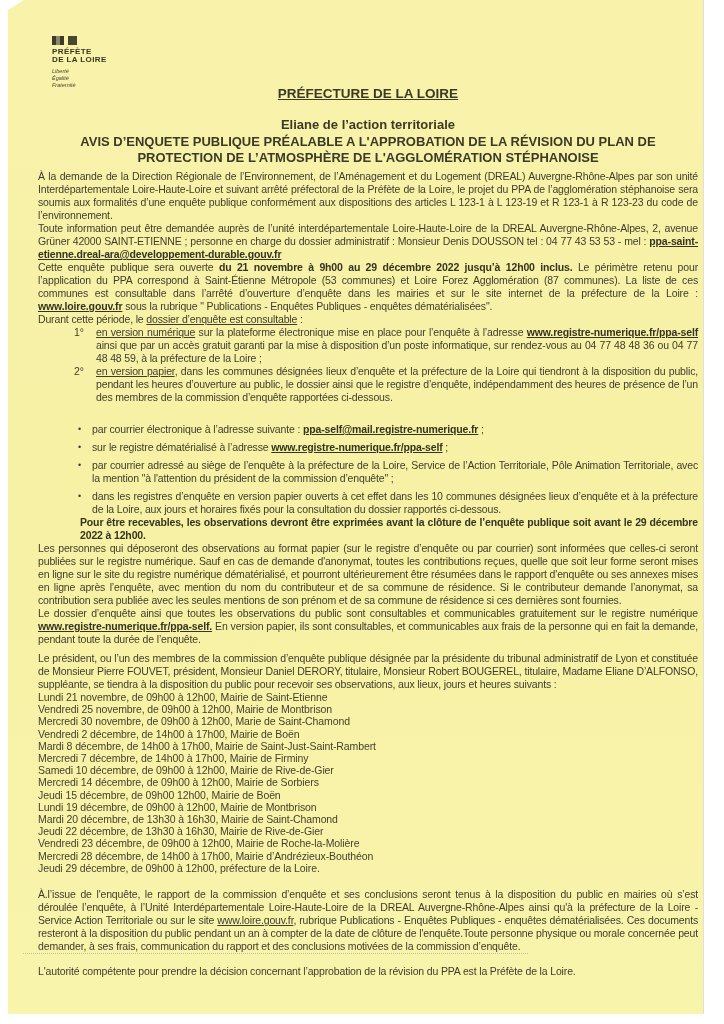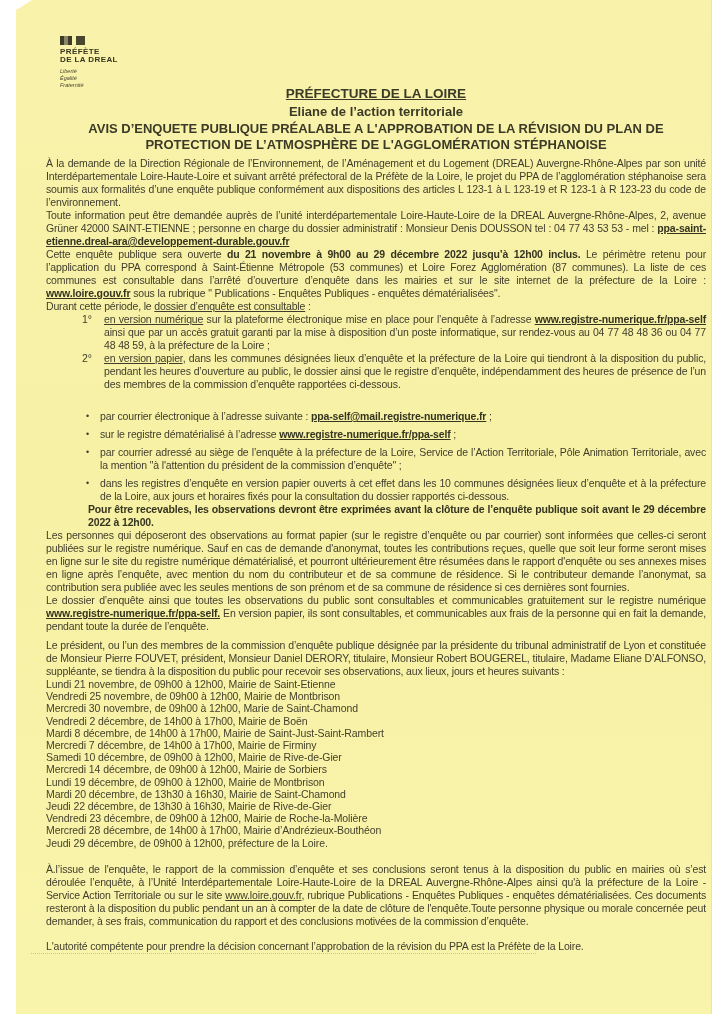--- a/index.html
+++ b/index.html
@@ -3,21 +3,21 @@
 <meta charset="utf-8">
 <style>
   html,body{margin:0;padding:0;}
   body{
     width:724px;height:1024px;
     background:#ffffff;
     font-family:"Liberation Sans","DejaVu Sans",sans-serif;
     position:relative;overflow:hidden;
   }
   .sheet{
-    position:absolute;left:16px;top:0;
+    position:absolute;left:8px;top:0;
     width:696px;height:1014px;
     background:linear-gradient(180deg,#f8f2ab 0%,#f7f1a5 55%,#f9f4ac 100%);
     border-right:1px solid #e3e0d2;
     box-sizing:border-box;
     color:#403d2b;
   }
   .corner-cut{
     position:absolute;top:0;left:0;width:0;height:0;
     border-top:10px solid #ffffff;border-right:16px solid transparent;
   }
@@ -25,21 +25,21 @@
   .logo{position:absolute;top:36px;left:44px;line-height:1;}
   .flag{display:flex;gap:4px;margin-bottom:3px;}
   .flag .f1{width:12px;height:9px;
     background:linear-gradient(90deg,#3e3c28 0 34%,#8a8668 34% 66%,#3e3c28 66% 100%);}
   .flag .f2{width:9px;height:9px;background:#4a472f;}
   .logo-name{font-weight:bold;font-size:8px;letter-spacing:.4px;color:#38361f;}
   .logo-motto{font-style:italic;font-size:5.5px;color:#4a472f;margin-top:4px;line-height:7px;}
   
   .content{padding:86px 5px 0 30px;}
   .titles{text-align:center;color:#3b3a26;}
-  .t1{font-size:13.5px;font-weight:bold;text-decoration:underline;margin-bottom:3px;}
+  .t1{font-size:13.5px;font-weight:bold;text-decoration:underline;margin-bottom:16px;}
   .t2{font-size:13px;font-weight:bold;margin-bottom:2px;}
   .t3{font-size:13px;font-weight:bold;line-height:16px;max-width:656px;margin:0 auto 4px auto;}
   
   .para{
     font-size:10.5px;line-height:13px;text-align:justify;
     letter-spacing:-0.15px;color:#403d2b;
   }
   .st-b{font-weight:bold;color:#35341f;}
   .st-u{text-decoration:underline;}
   .num-item{display:flex;font-size:10.5px;line-height:13px;letter-spacing:-0.15px;}
@@ -64,21 +64,21 @@
 <body>
 
 <div class="sheet">
 
   <div class="logo">
     <div class="flag">
       <span class="f1"></span>
       <span class="f2"></span>
     </div>
     <div class="logo-name">PRÉFÈTE</div>
-    <div class="logo-name">DE LA DREAL</div>
+    <div class="logo-name">DE LA LOIRE</div>
     <div class="logo-motto">
       <div>Liberté</div>
       <div>Égalité</div>
       <div>Fraternité</div>
     </div>
   </div>
 
   <div class="content">
 
     <div class="titles">
@@ -132,20 +132,21 @@
     <div class="schedule">
 
     <div class="sched-line">Lundi 21 novembre, de 09h00 à 12h00, Mairie de Saint-Etienne</div>
         <div class="sched-line">Vendredi 25 novembre, de 09h00 à 12h00, Mairie de Montbrison</div>
         <div class="sched-line">Mercredi 30 novembre, de 09h00 à 12h00, Marie de Saint-Chamond</div>
         <div class="sched-line">Vendredi 2 décembre, de 14h00 à 17h00, Mairie de Boën</div>
         <div class="sched-line">Mardi 8 décembre, de 14h00 à 17h00, Mairie de Saint-Just-Saint-Rambert</div>
         <div class="sched-line">Mercredi 7 décembre, de 14h00 à 17h00, Mairie de Firminy</div>
         <div class="sched-line">Samedi 10 décembre, de 09h00 à 12h00, Mairie de Rive-de-Gier</div>
         <div class="sched-line">Mercredi 14 décembre, de 09h00 à 12h00, Mairie de Sorbiers</div>
+        <div class="sched-line">Jeudi 15 décembre, de 09h00 12h00, Mairie de Boën</div>
         <div class="sched-line">Lundi 19 décembre, de 09h00 à 12h00, Mairie de Montbrison</div>
         <div class="sched-line">Mardi 20 décembre, de 13h30 à 16h30, Mairie de Saint-Chamond</div>
         <div class="sched-line">Jeudi 22 décembre, de 13h30 à 16h30, Mairie de Rive-de-Gier</div>
         <div class="sched-line">Vendredi 23 décembre, de 09h00 à 12h00, Mairie de Roche-la-Molière</div>
         <div class="sched-line">Mercredi 28 décembre, de 14h00 à 17h00, Mairie d’Andrézieux-Bouthéon</div>
         <div class="sched-line">Jeudi 29 décembre, de 09h00 à 12h00, préfecture de la Loire.</div>
       </div>
 
     <div class="gap14"></div>
 

